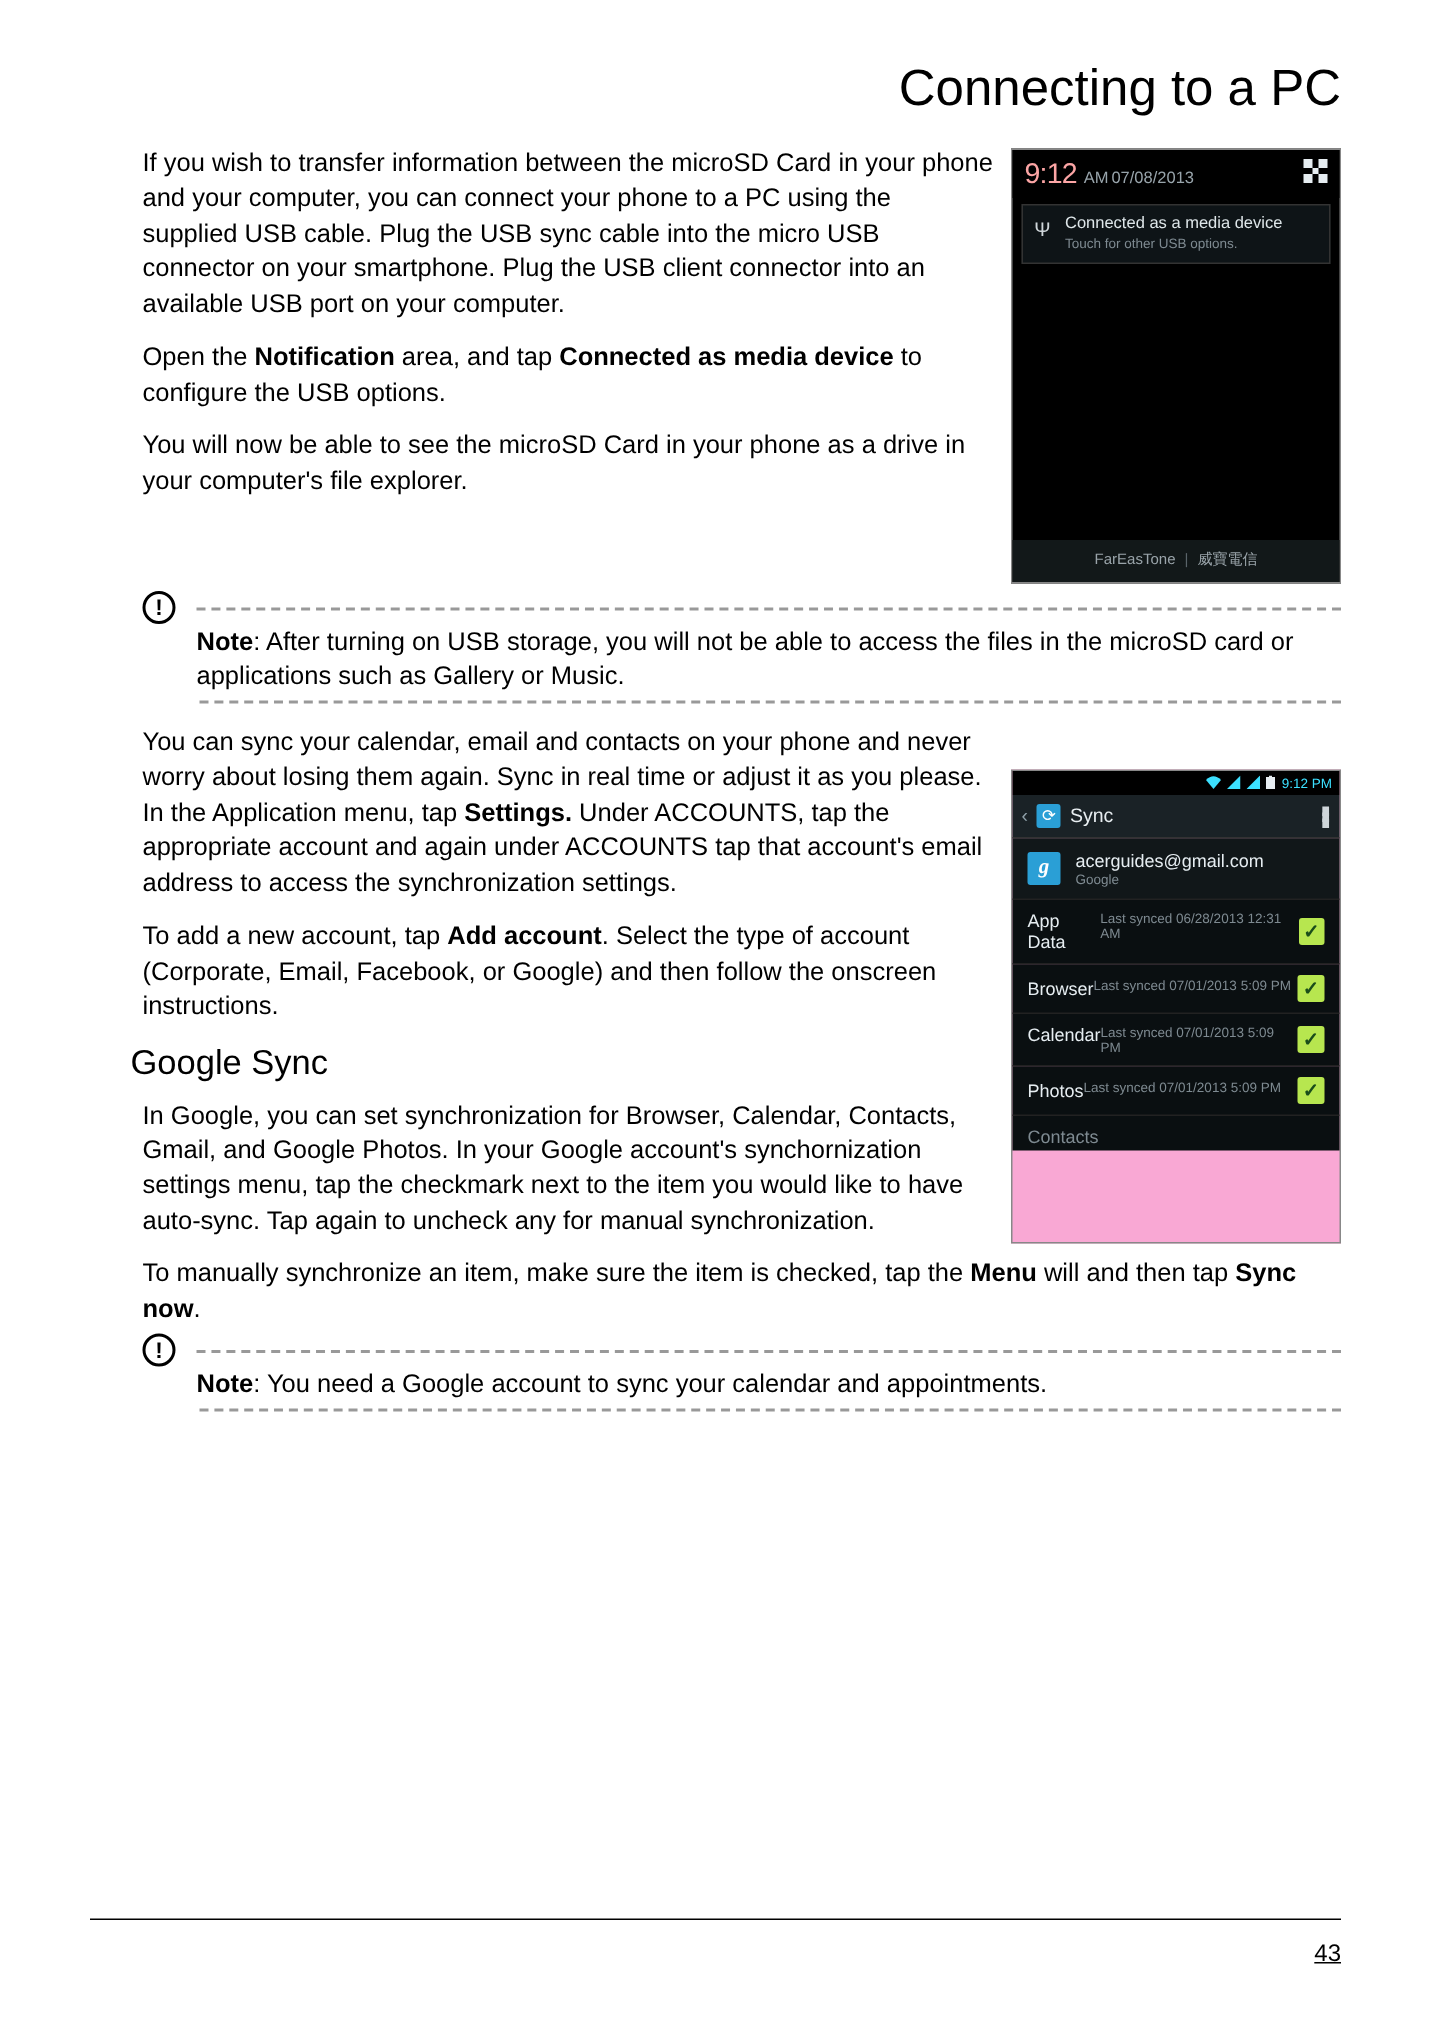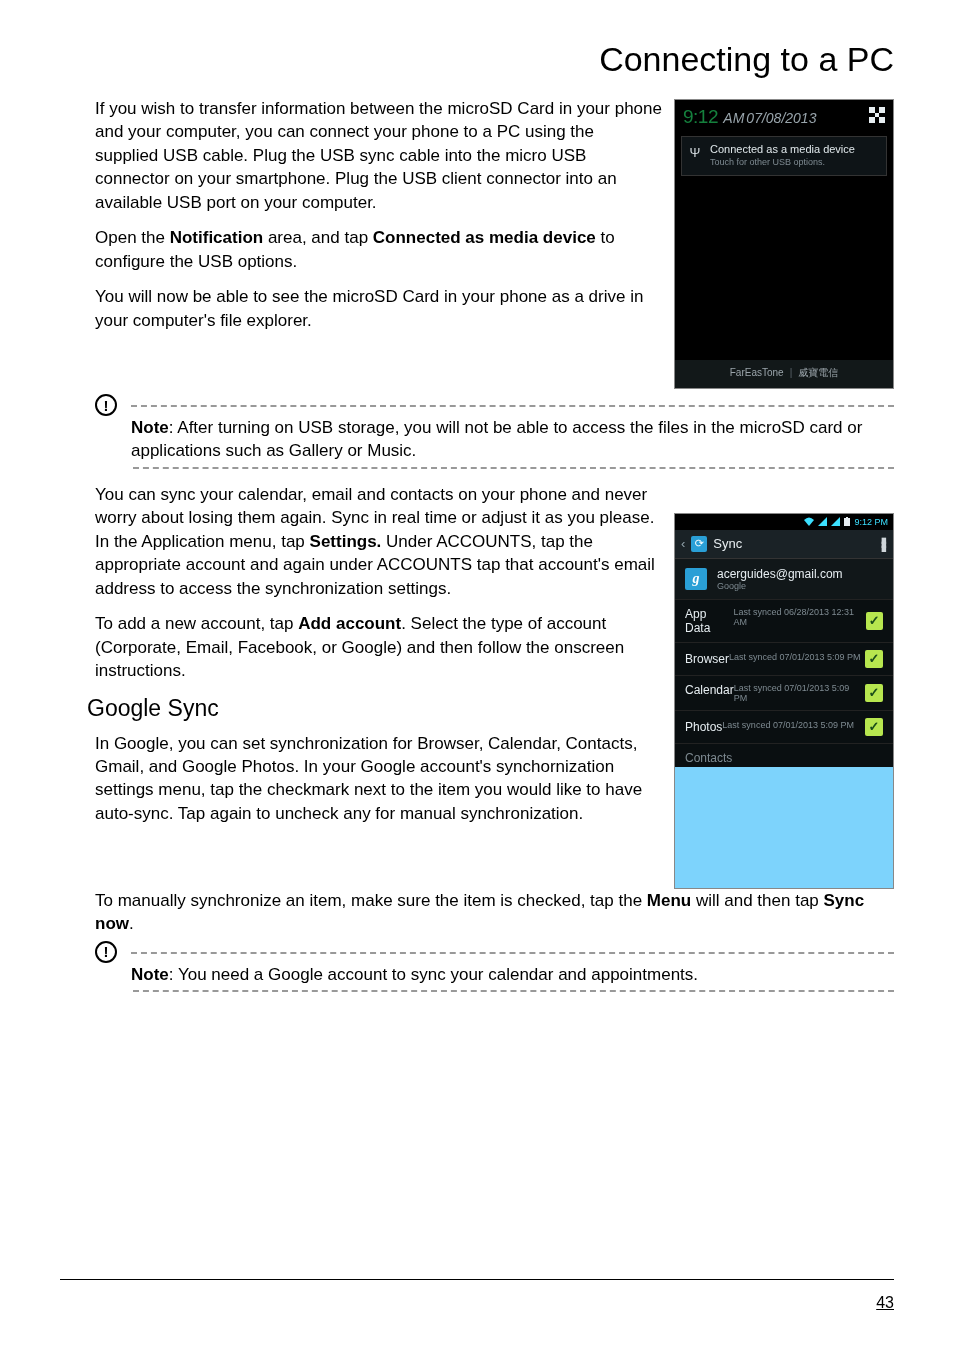--- a/index.html
+++ b/index.html
@@ -75,22 +75,22 @@
     font-family: Arial, sans-serif;
     font-size: 11px;
     position: relative;
     margin-top: 2px;
   }
   .p1-status {
     display: flex; justify-content: space-between; align-items: baseline;
     padding: 6px 8px 4px 8px;
     background: #000;
   }
-  .p1-time { font-size: 19px; color: #15803d; letter-spacing: -0.5px; }
-  .p1-time-sm { font-size: 14px; color: #98a4ab; margin-left: 2px; font-style: italic; }
+  .p1-time { font-size: 19px; color: #fca5a5; letter-spacing: -0.5px; }
+  .p1-time-sm { font-size: 11px; color: #98a4ab; margin-left: 2px; }
   .p1-qr {
     width: 16px; height: 16px;
     display: inline-block;
     background:
       linear-gradient(#e6edf1,#e6edf1), linear-gradient(#e6edf1,#e6edf1),
       linear-gradient(#e6edf1,#e6edf1), linear-gradient(#e6edf1,#e6edf1),
       linear-gradient(#e6edf1,#e6edf1);
     background-size: 6px 6px, 6px 6px, 6px 6px, 6px 6px, 4px 4px;
     background-position: 0 0, 10px 0, 0 10px, 10px 10px, 6px 6px;
     background-repeat: no-repeat;
@@ -115,22 +115,22 @@
     position: absolute; bottom: 0; left: 0; right: 0;
     text-align: center;
     font-size: 10px; color: #9aa4aa;
     padding: 6px 0 8px 0;
     background: #121819;
   }
   .p1-carrier .divider { color: #5a646a; margin: 0 6px; }
 
   
   .phone2 {
-    width: 220px; height: 376px;
-    background: #7dd3fc;
+    width: 220px; height: 316px;
+    background: #f9a8d4;
     border: 1px solid #888;
     color: #cfd6da;
     font-size: 11px;
     margin-top: 30px;
   }
   .p2-status {
     display: flex; justify-content: flex-end; align-items: center;
     gap: 4px;
     padding: 3px 5px;
     font-size: 9px;

